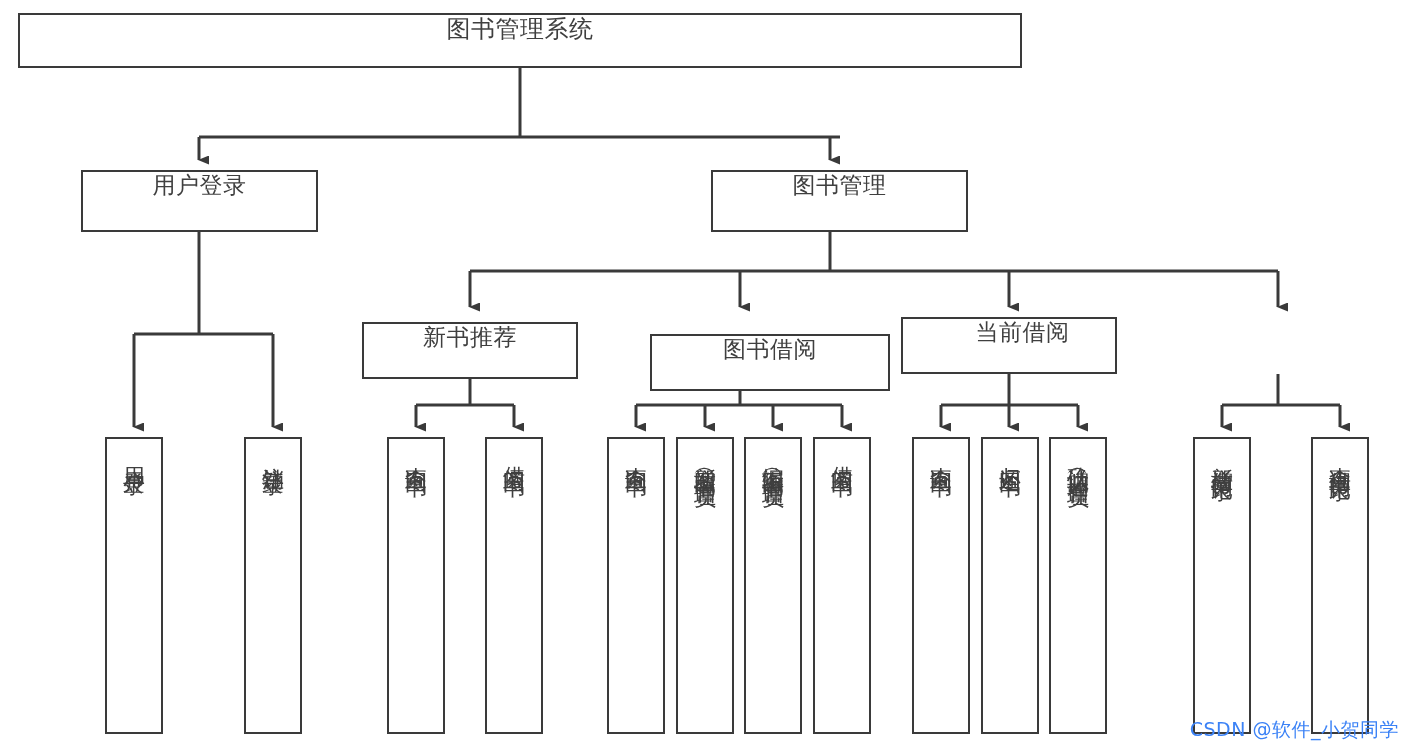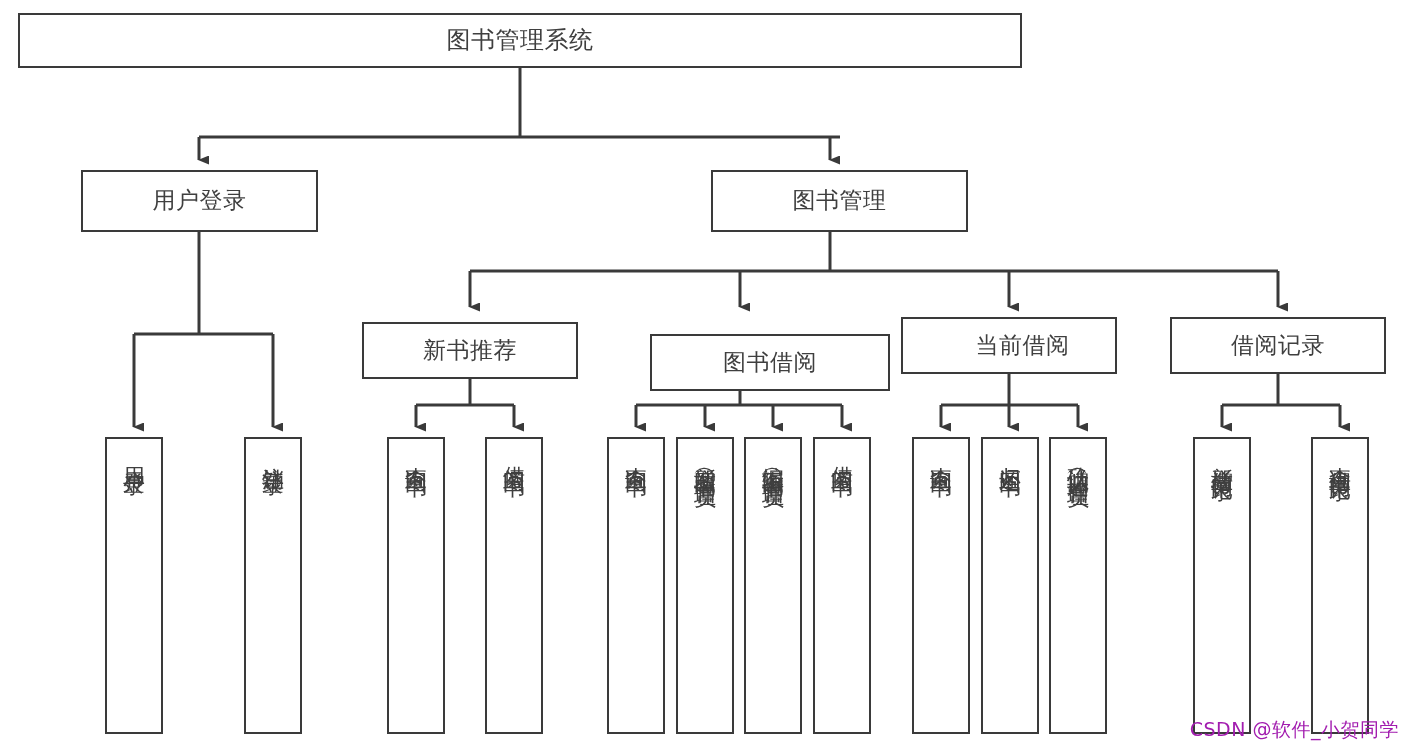--- a/index.html
+++ b/index.html
@@ -25,21 +25,20 @@
     width: 1405px;
     height: 747px;
     pointer-events: none;
   }
   .node {
     position: absolute;
     box-sizing: border-box;
     background: #ffffff;
     border: 2px solid #3a3a3a;
     display: flex;
-    align-items: center;
     justify-content: center;
     color: #3f3f3f;
     z-index: 2;
   }
   .node .label {
     display: block;
     text-align: center;
     line-height: 1.18;
     letter-spacing: 0.5px;
     color: #3f3f3f;
@@ -64,21 +63,21 @@
     font-size: 22px;
     line-height: 1;
     letter-spacing: 3px;
     white-space: nowrap;
   }
   .watermark {
     position: absolute;
     right: 6px;
     bottom: 4px;
     font-size: 19px;
-    color: #a21caf;
+    color: #3b82f6;
     letter-spacing: 0.5px;
     z-index: 3;
     white-space: nowrap;
     font-family: "DejaVu Sans", "Liberation Sans", sans-serif;
   }
 </style>
 </head>
 <body>
 
 <div id="diagram-root">
@@ -146,23 +145,20 @@
 
   <div class="node horiz" style="left:362px; top:322px; width:216px; height:57px;">
     <span class="label">新书推荐</span>
   </div>
   <div class="node horiz" style="left:632px; top:334px; width:240px; height:57px;margin-left:18px;">
     <span class="label">图书借阅</span>
   </div>
   <div class="node horiz" style="left:901px; top:317px; width:216px; height:57px;padding-left:27px;">
     <span class="label">当前借阅</span>
   </div>
-  <div class="node horiz" style="left:1170px; top:317px; width:216px; height:57px;">
-    <span class="label">借阅记录</span>
-  </div>
 
   <div class="node vert" style="left:105px; top:437px; width:58px; height:297px;">
     <span class="label">用户登录</span>
   </div>
   <div class="node vert" style="left:244px; top:437px; width:58px; height:297px;">
     <span class="label">注销登录</span>
   </div>
 
   <div class="node vert" style="left:387px; top:437px; width:58px; height:297px;">
     <span class="label">查询图书</span>

